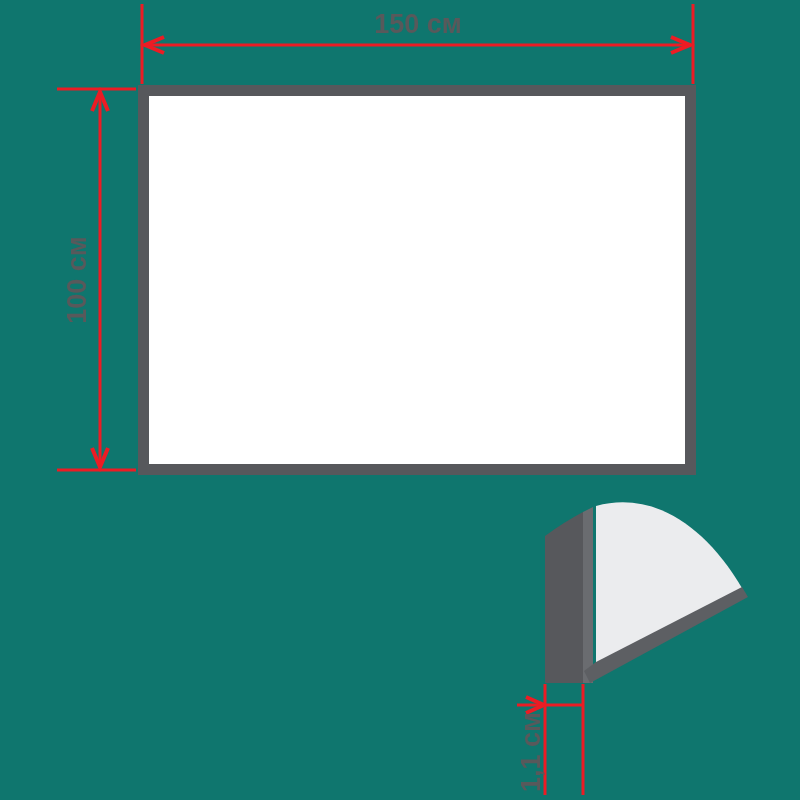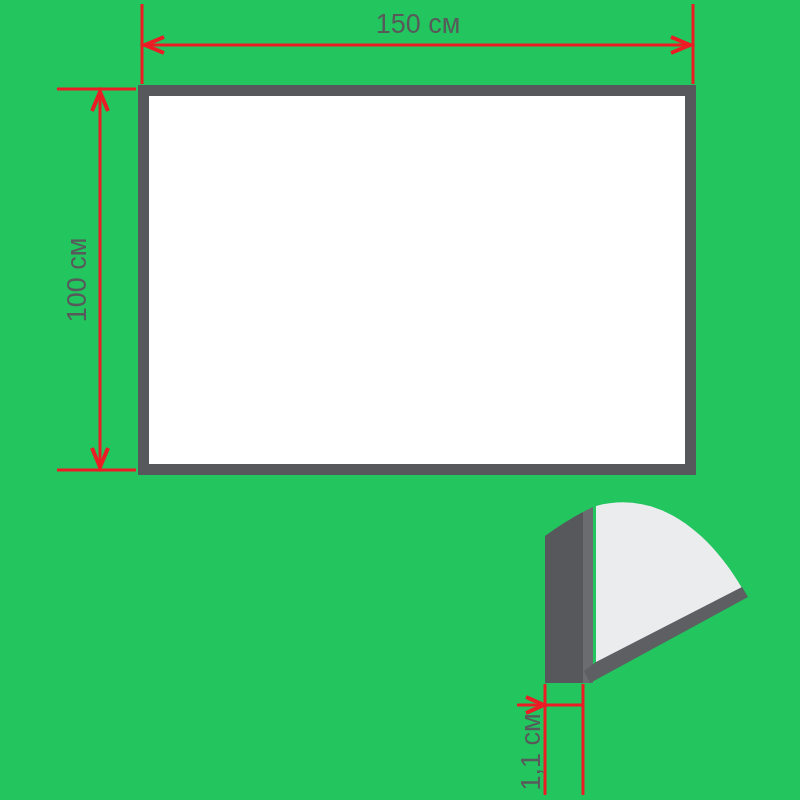--- a/index.html
+++ b/index.html
@@ -4,22 +4,23 @@
 <style>
   html, body {
     margin: 0;
     padding: 0;
     background: #ffffff;
   }
   .canvas {
     position: relative;
     width: 800px;
     height: 800px;
-    background: #22c55e;
+    background: #0f766e;
     overflow: hidden;
+    font-weight: bold;
   }
   svg { display: block; }
   .dim-line {
     stroke: #EC1C24;
     stroke-width: 3;
     fill: none;
   }
   .dim-arrow {
     stroke: #EC1C24;
     stroke-width: 4;

